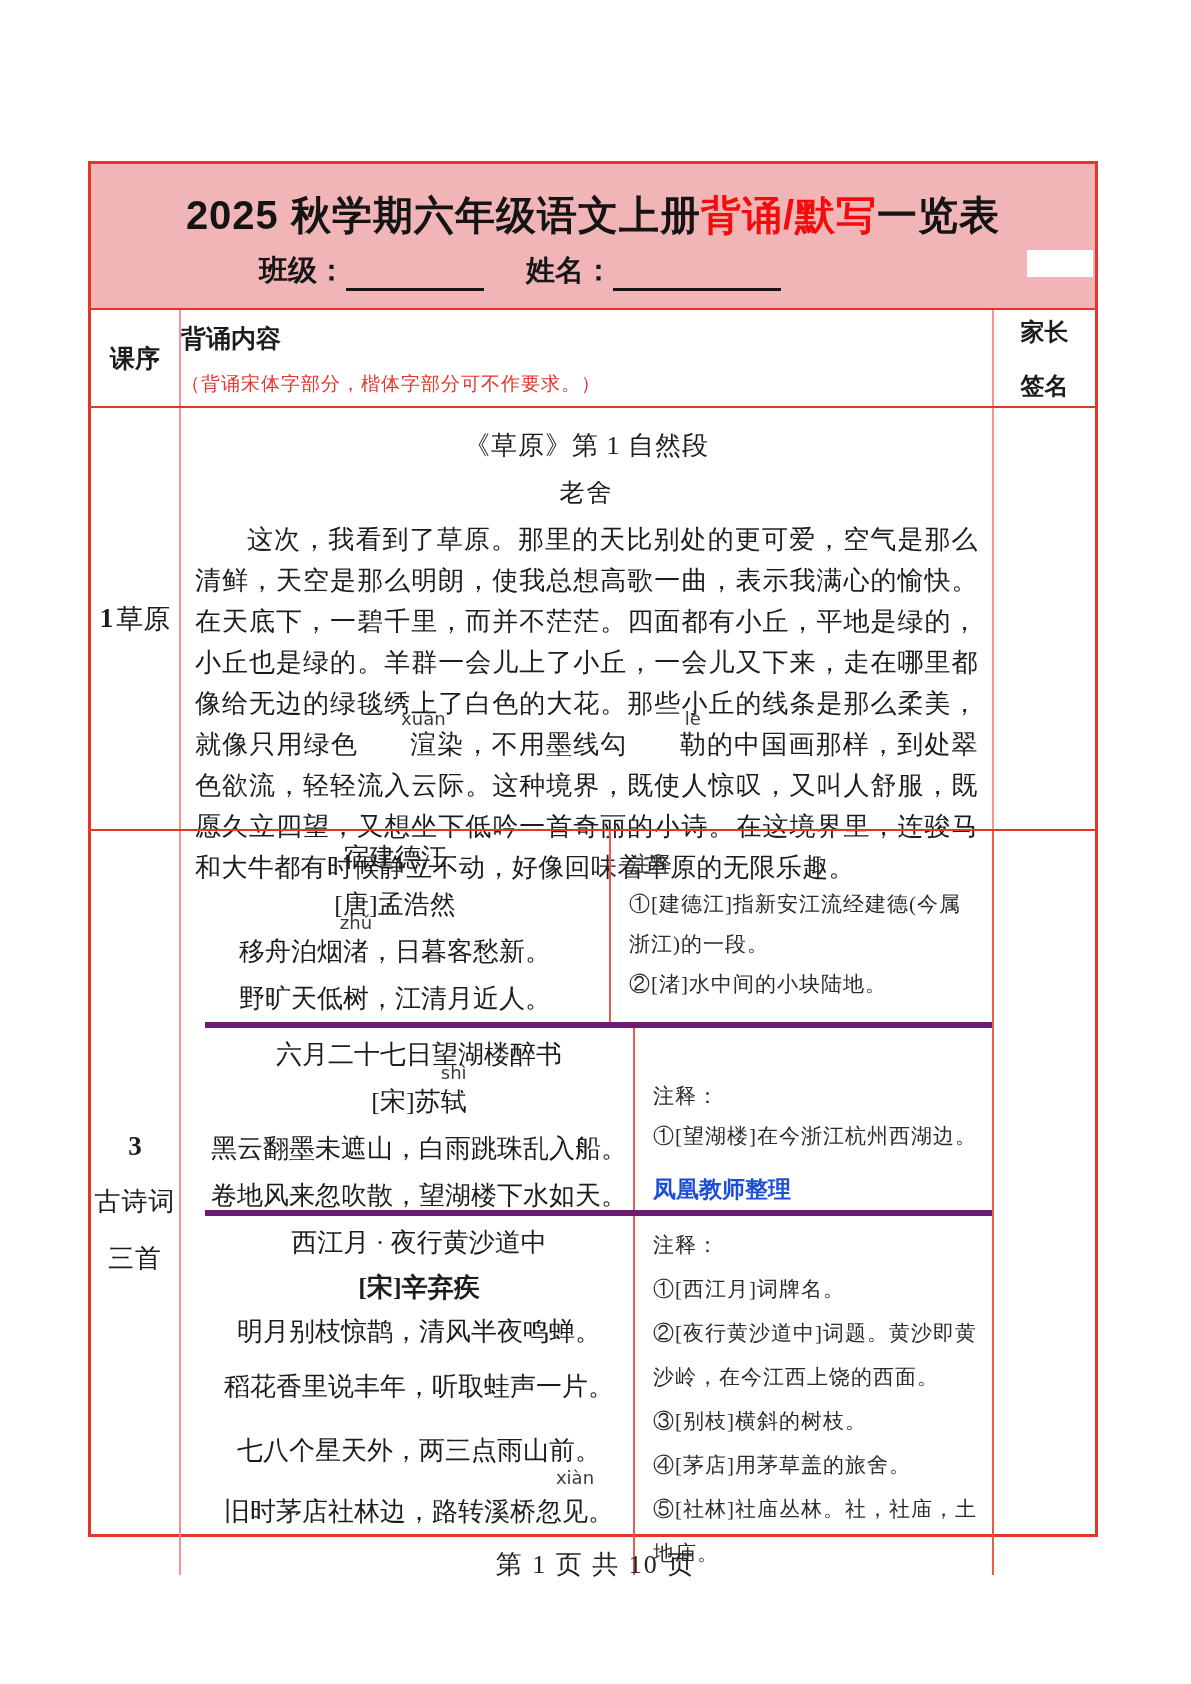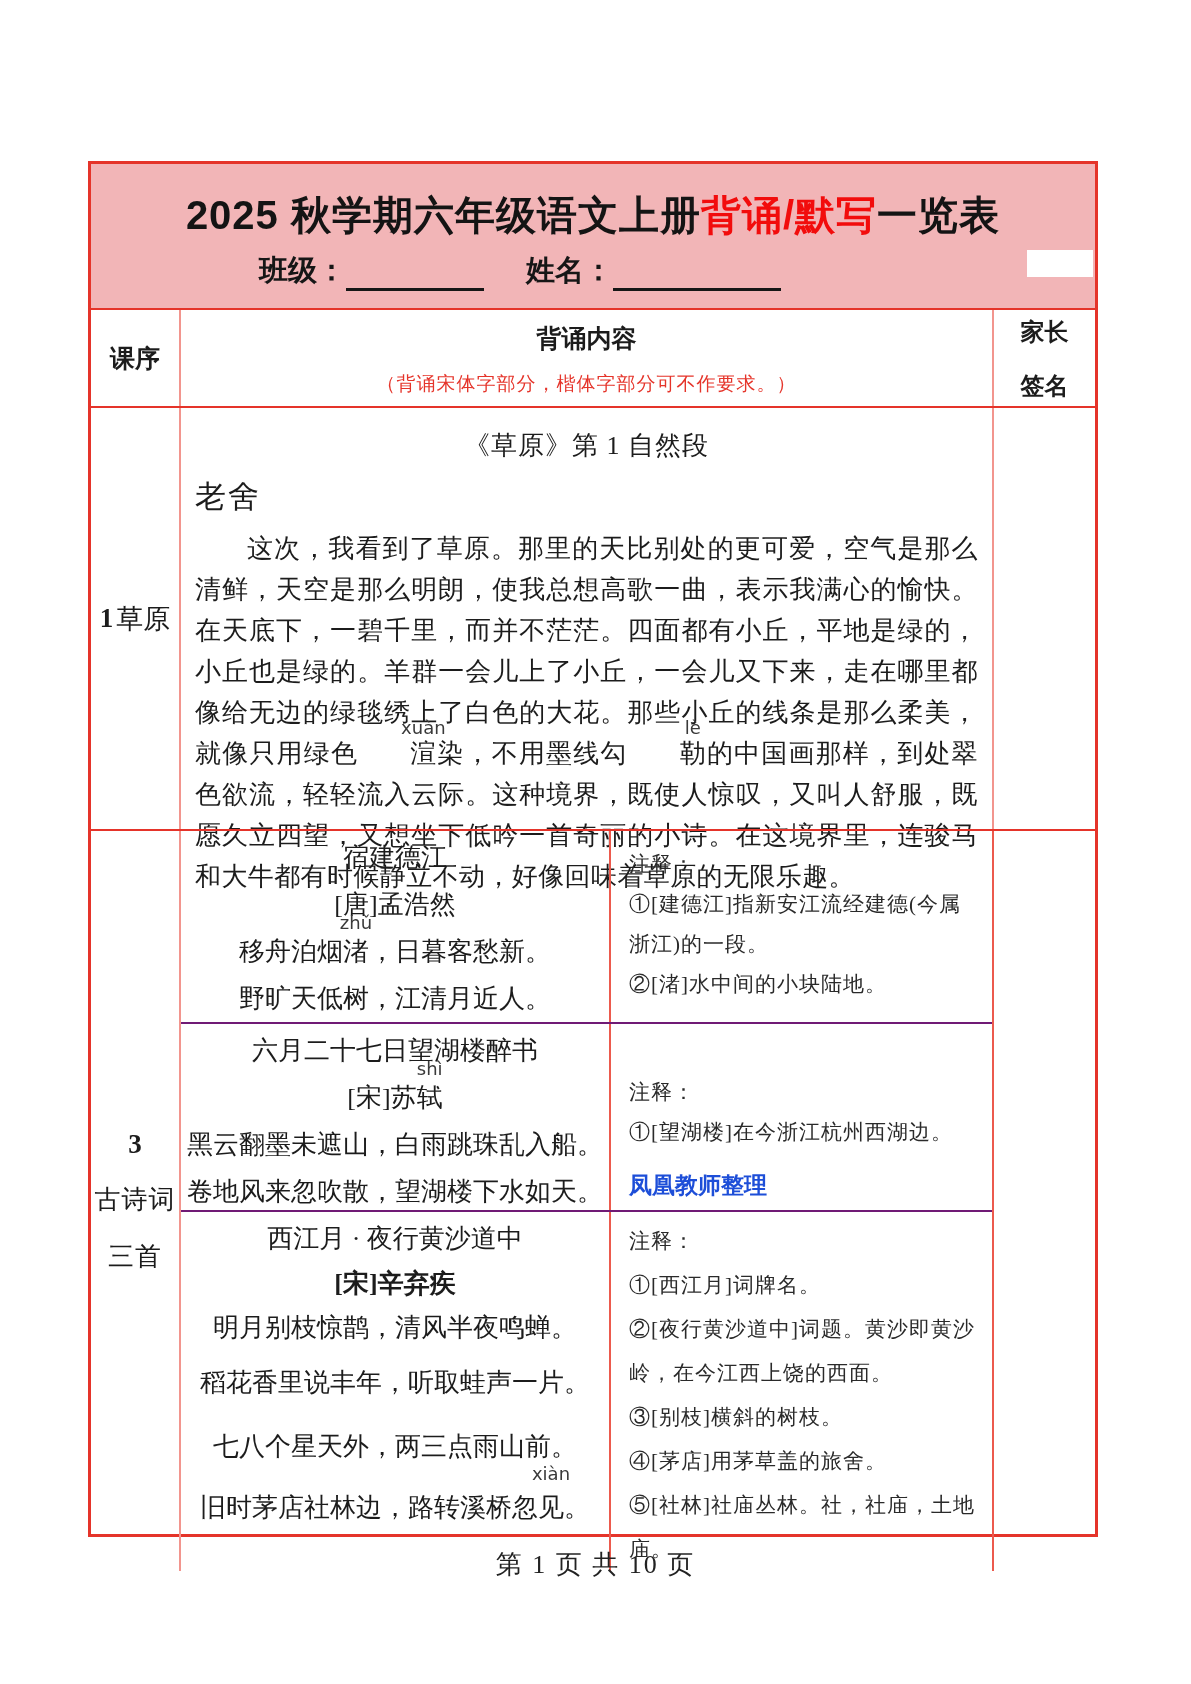--- a/index.html
+++ b/index.html
@@ -35,53 +35,53 @@
   .vdiv-light { border-right:2px solid #f2958e; }
   .vdiv-red   { border-right:2px solid #ec5a4d; }
   .col-lesson { width:90px; flex:none; box-sizing:border-box; }
   .col-parent { width:101px; flex:none; box-sizing:border-box; }
   
   .thead { height:98px; flex:none; border-top:2px solid #e5342a; display:flex; box-sizing:border-box; }
   .thead .col-lesson {
     display:flex; align-items:center; justify-content:center;
     font-family:"Liberation Sans","DejaVu Sans",sans-serif; font-weight:bold; font-size:25px;
   }
-  .thead-content { flex:1; box-sizing:border-box; text-align:center; }
+  .thead-content { flex:1; box-sizing:border-box; text-align:left; }
   .thead-content .main-label {
     margin-top:12px; font-family:"Liberation Sans","DejaVu Sans",sans-serif;
     font-weight:bold; font-size:25px;
   }
   .thead-content .red-note { margin-top:16px; font-size:19px; color:#e5342a; letter-spacing:1px; }
   .thead .col-parent {
     display:flex; flex-direction:column; justify-content:space-between; align-items:center;
     padding:6px 0 4px 0; font-family:"Liberation Sans","DejaVu Sans",sans-serif;
     font-weight:bold; font-size:24px;
   }
   
   .row1 { height:423px; flex:none; border-top:2px solid #e5342a; display:flex; box-sizing:border-box; }
   .row1 .col-lesson { display:flex; align-items:center; justify-content:center; font-size:27px; white-space:nowrap; }
   .lesson-num { font-weight:bold; margin-right:3px; }
   .row1-content { flex:1; box-sizing:border-box; padding:0 14px; }
   .piece-title { text-align:center; margin-top:20px; font-size:26px; letter-spacing:1px; }
-  .piece-author { text-align:left; margin-top:13px; font-size:31px; letter-spacing:2px; }
+  .piece-author { text-align:center; margin-top:13px; font-size:25px; letter-spacing:2px; }
   .para {
     margin-top:10px; font-size:26px; line-height:41px;
     text-align:justify; text-indent:52px; letter-spacing:0.4px;
   }
   
   .row2 { flex:1; border-top:2px solid #e5342a; display:flex; box-sizing:border-box; }
   .row2 .col-lesson {
     display:flex; flex-direction:column; align-items:center; justify-content:center;
     font-size:26px;
   }
   .row2 .col-lesson .num { font-weight:bold; font-size:27px; }
   .row2 .col-lesson .nm { margin-top:22px; letter-spacing:1px; }
   .row2-content { flex:1; display:flex; flex-direction:column; box-sizing:border-box; }
   .subrow { display:flex; box-sizing:border-box; }
-  .subrow + .subrow { border-top:2px solid #701a75; }
+  .subrow + .subrow { border-top:6px solid #701a75;margin-left:24px; }
   .sub1 { height:191px; flex:none; }
   .sub2 { height:188px; flex:none; }
   .sub3 { flex:1; }
   .poemcol {
     width:430px; flex:none; box-sizing:border-box; text-align:center;
     padding-top:3px; border-right:2px solid #ec5a4d;
   }
   .notecol { flex:1; box-sizing:border-box; font-size:21px; letter-spacing:1px; color:#2a2a2a; }
   .pline { font-size:26px; line-height:47px; white-space:nowrap; }
   .sub3 .pl-t  { line-height:48px; }

